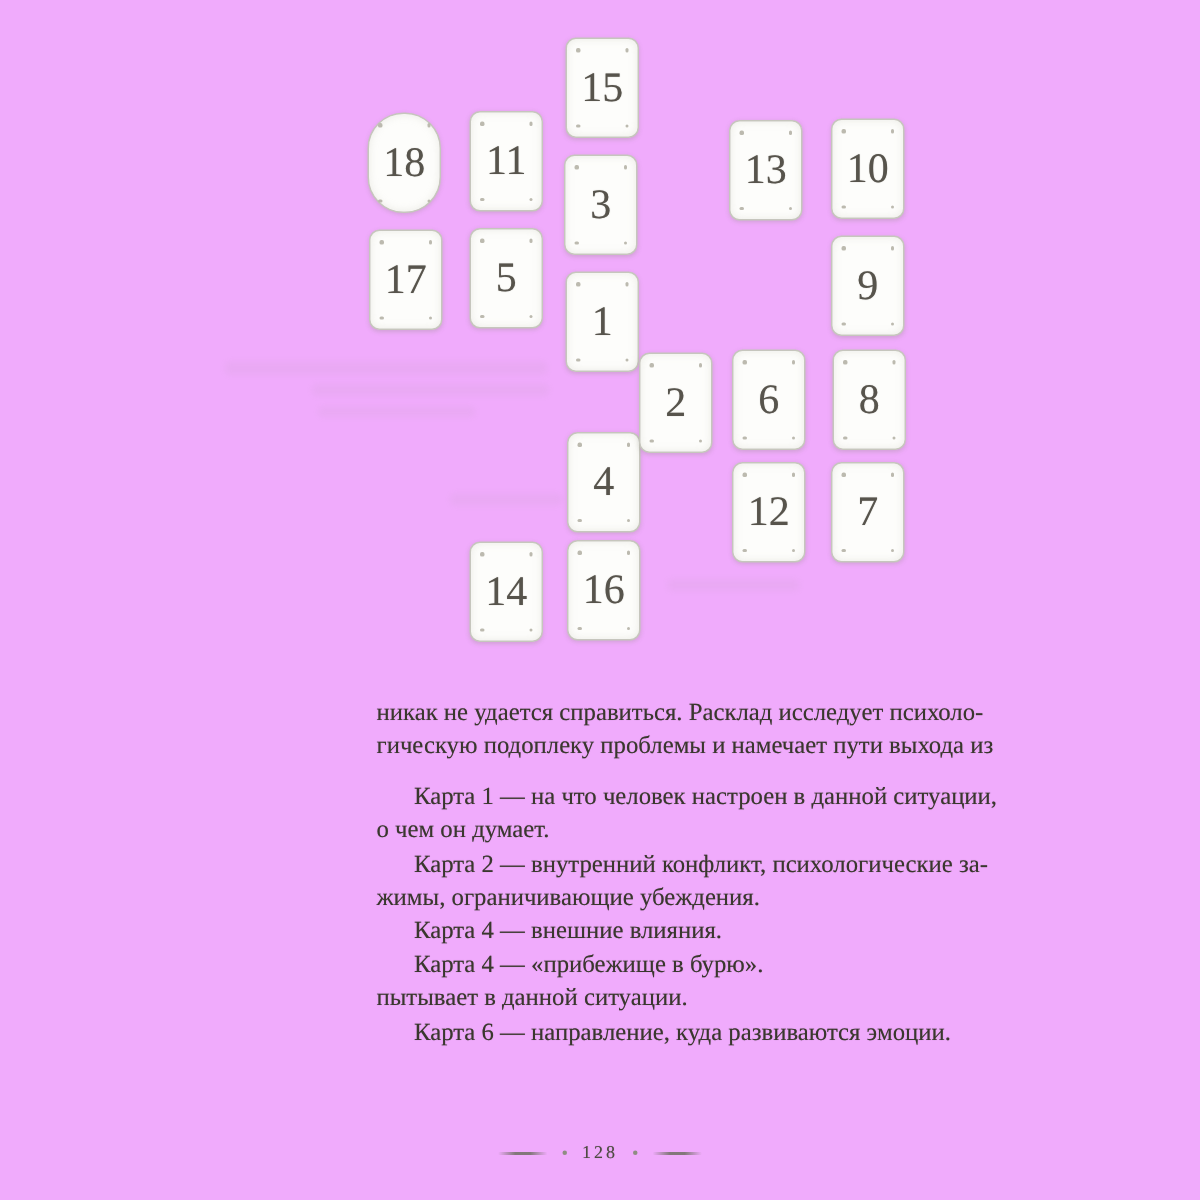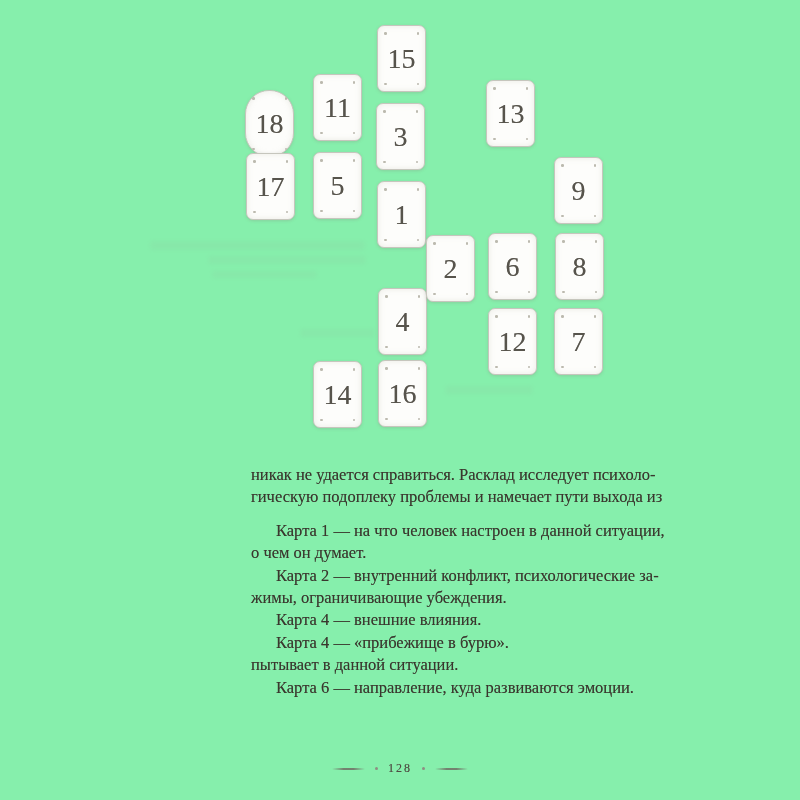--- a/index.html
+++ b/index.html
@@ -4,21 +4,21 @@
 <style>
   html, body { margin: 0; padding: 0; }
   body {
     width: 800px; height: 800px;
     background: #ffffff;
     font-family: "Liberation Serif", serif;
   }
   .page {
     position: relative;
     width: 800px; height: 800px;
-    background: #86efac;
+    background: #f0abfc;
     overflow: hidden;
   }
 
   
   .spread { position: absolute; left: 0; top: 0; width: 800px; height: 460px; }
   .card {
     position: absolute;
     width: 49px; height: 67px;
     box-sizing: border-box;
     background: #fdfdfb;
@@ -101,40 +101,47 @@
   <div class="artifact" style="left:445px; top:386px; width:88px; height:8px;"></div>
 
   <div class="spread">
       <div class="card" style="left: 377px; top: 25px;">
         <i class="corner tl"></i>
         <i class="corner tr"></i>
         <i class="corner bl"></i>
         <i class="corner br"></i>
         <span class="card-num">15</span>
       </div>
-      <div class="card" style="left: 245px; top: 90px; border-radius: 24px;">
+      <div class="card" style="left: 245px; top: 75px; border-radius: 24px;">
         <i class="corner tl"></i>
         <i class="corner tr"></i>
         <i class="corner bl"></i>
         <i class="corner br"></i>
         <span class="card-num">18</span>
       </div>
       <div class="card" style="left: 313px; top: 74px;">
         <i class="corner tl"></i>
         <i class="corner tr"></i>
         <i class="corner bl"></i>
         <i class="corner br"></i>
         <span class="card-num">11</span>
       </div>
       <div class="card" style="left: 486px; top: 80px;">
         <i class="corner tl"></i>
         <i class="corner tr"></i>
         <i class="corner bl"></i>
         <i class="corner br"></i>
         <span class="card-num">13</span>
+      </div>
+      <div class="card" style="left: 554px; top: 79px;">
+        <i class="corner tl"></i>
+        <i class="corner tr"></i>
+        <i class="corner bl"></i>
+        <i class="corner br"></i>
+        <span class="card-num">10</span>
       </div>
       <div class="card" style="left: 376px; top: 103px;">
         <i class="corner tl"></i>
         <i class="corner tr"></i>
         <i class="corner bl"></i>
         <i class="corner br"></i>
         <span class="card-num">3</span>
       </div>
       <div class="card" style="left: 246px; top: 153px;">
         <i class="corner tl"></i>

